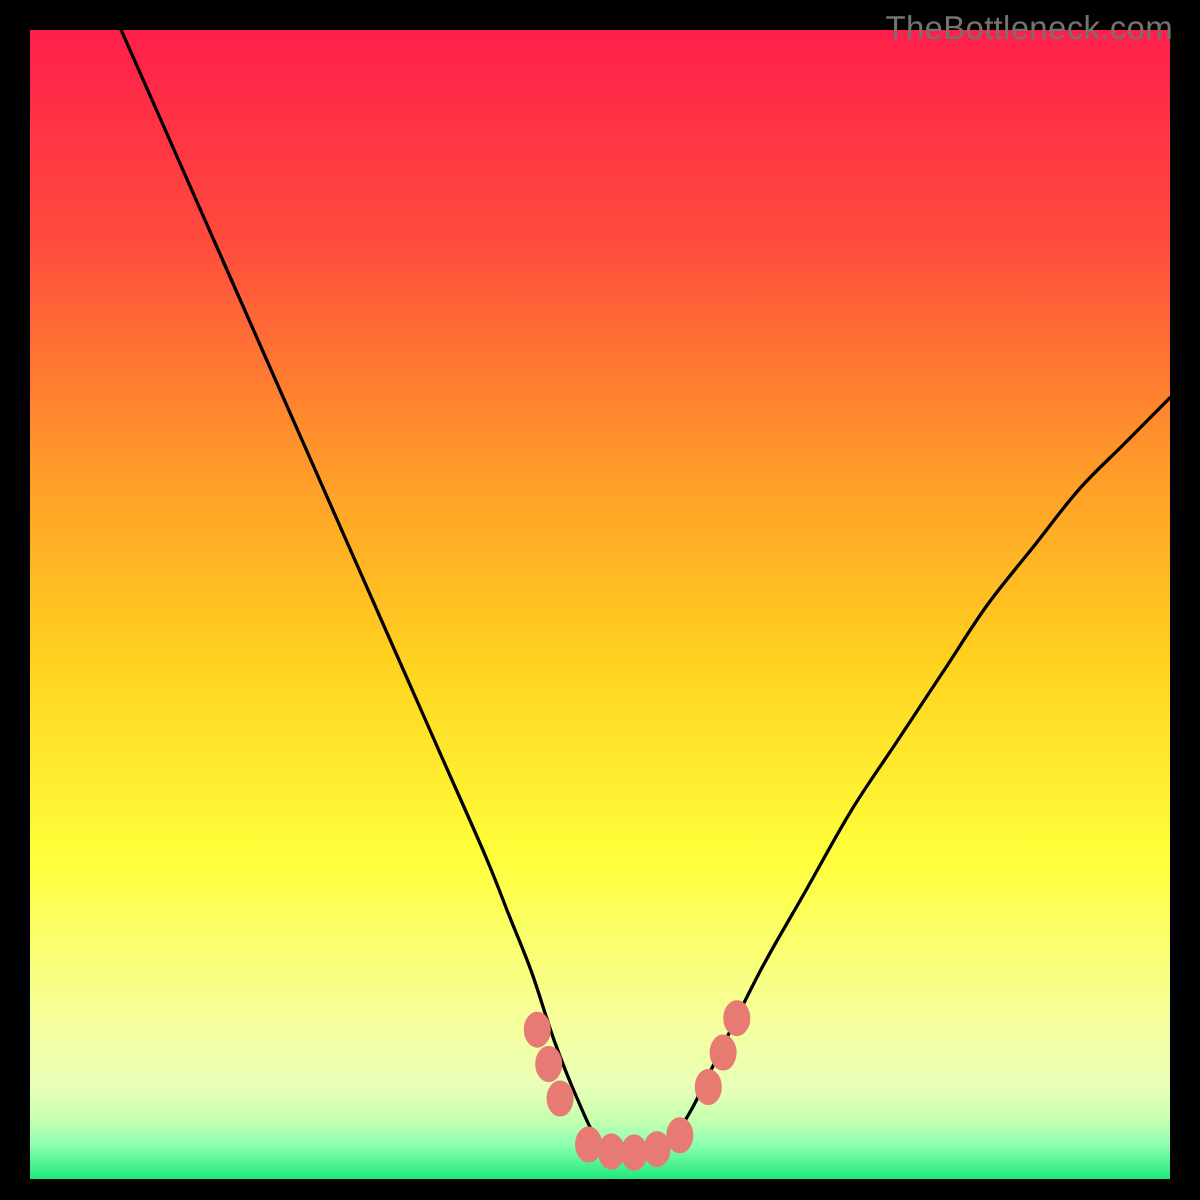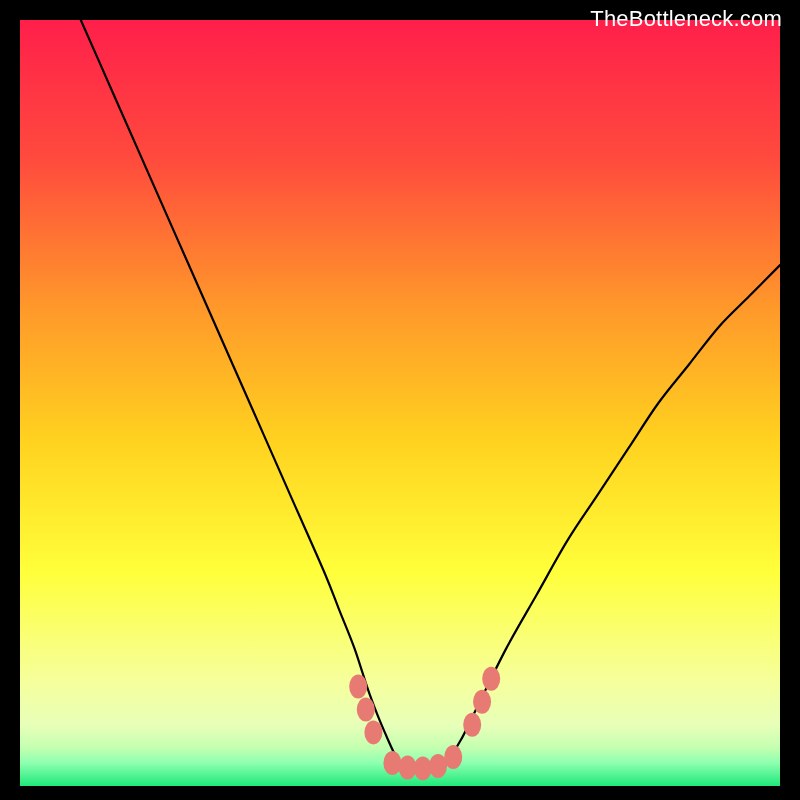--- a/index.html
+++ b/index.html
@@ -14,21 +14,21 @@
   .frame {
     position: relative;
     width: 800px;
     height: 800px;
     background: #000;
   }
   .watermark {
     position: absolute;
     top: 6px;
     right: 18px;
-    color: #ffffff;
+    color: #737373;
     font-size: 22px;
     font-weight: 500;
     letter-spacing: 0.2px;
     z-index: 10;
   }
   .plot-area {
     position: absolute;
     left: 20px;
     top: 20px;
     width: 760px;

